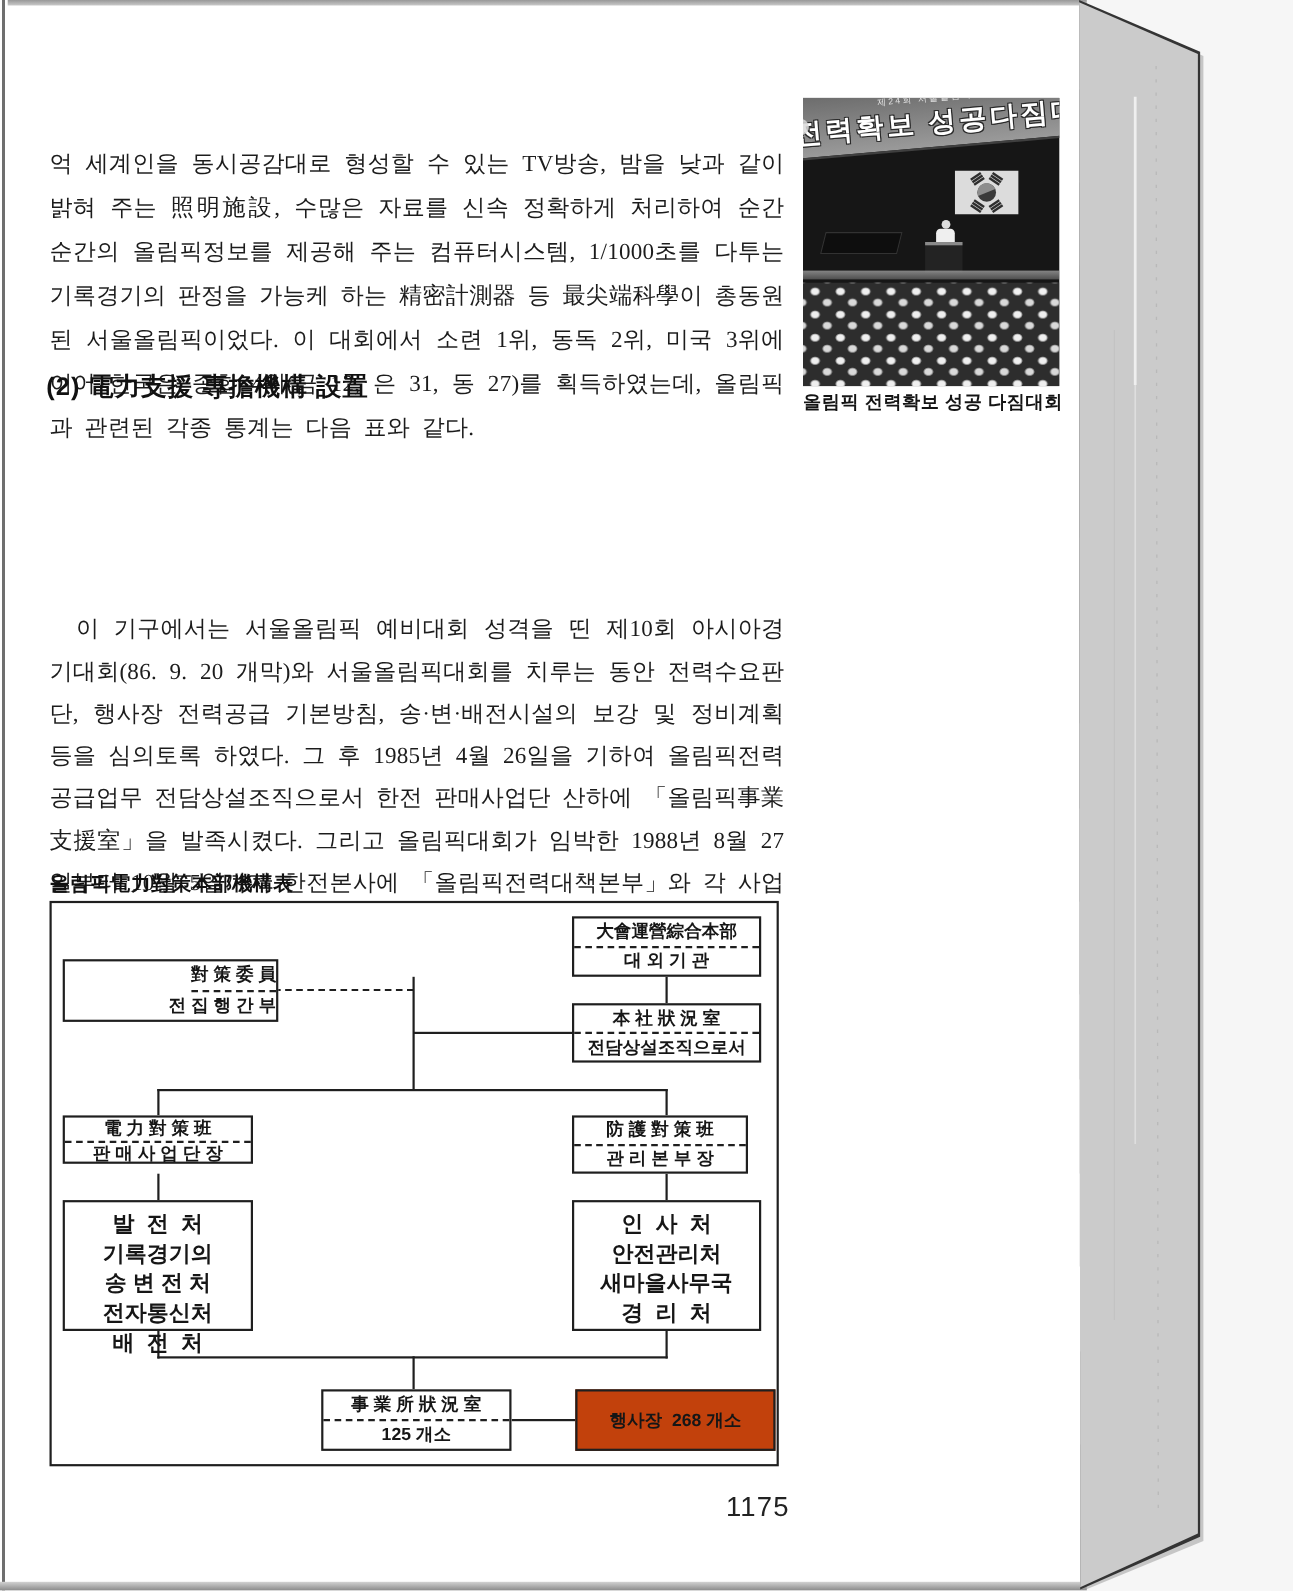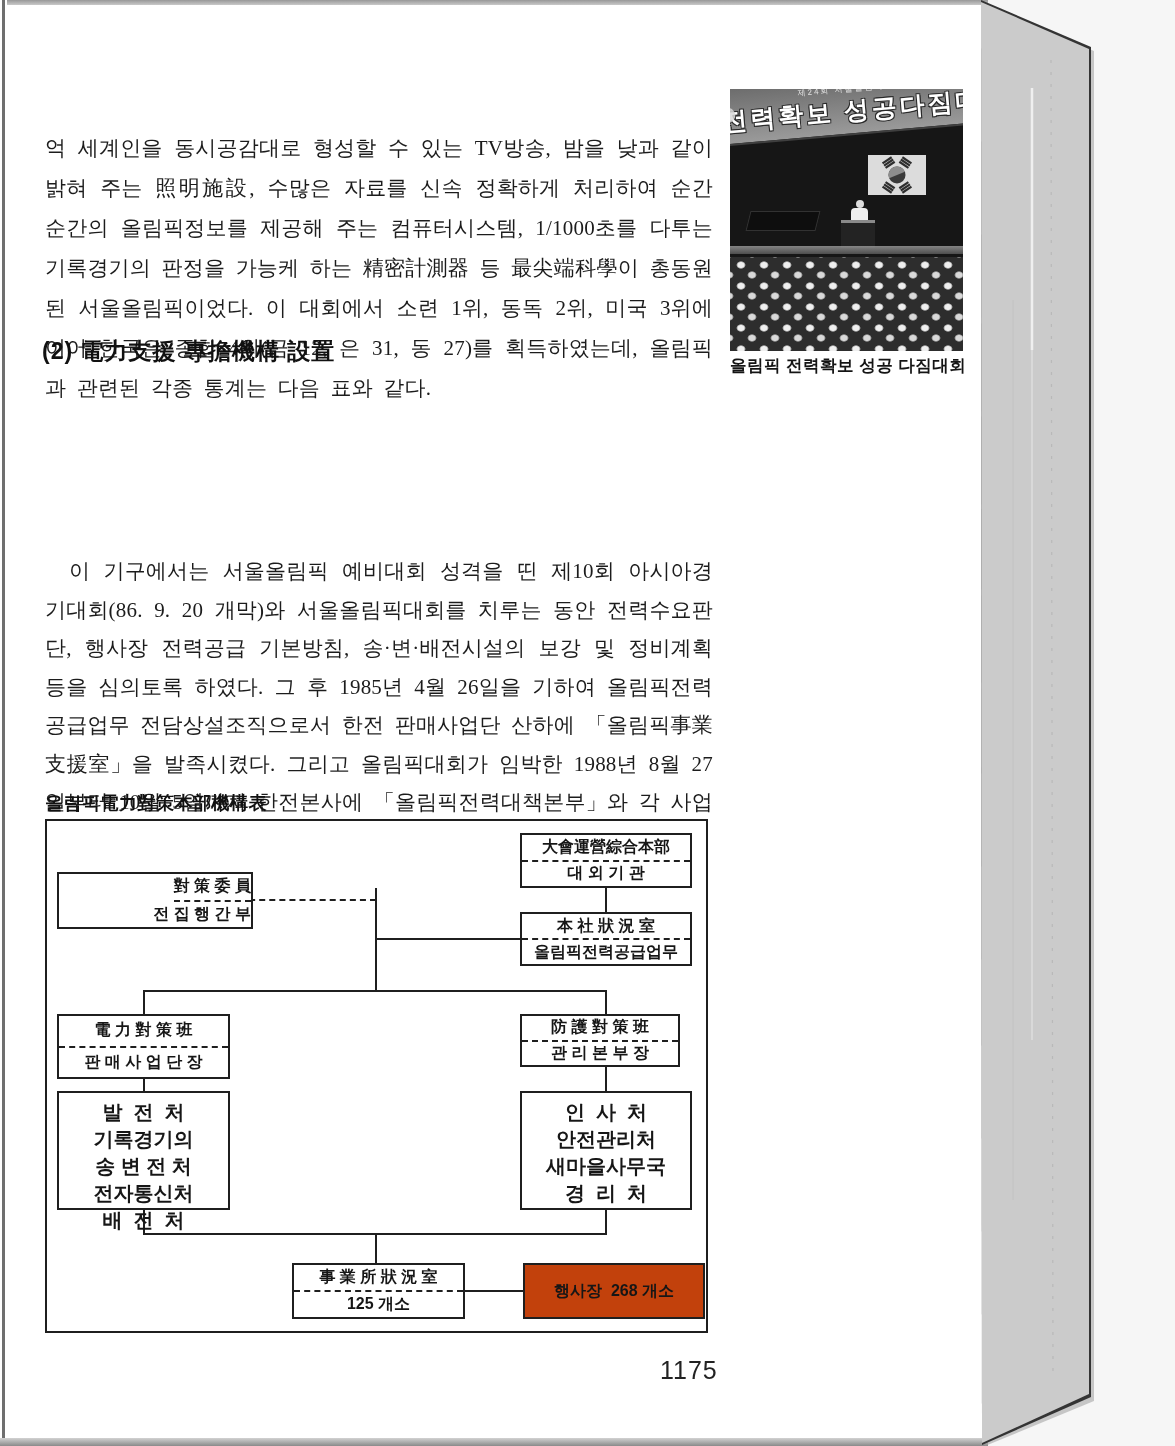--- a/index.html
+++ b/index.html
@@ -156,23 +156,23 @@
       <div class="obox" style="left:473px;top:12px;width:172px;height:55px;">
         <div class="obox-row divided">大會運營綜合本部</div>
         <div class="obox-row">대 외 기 관</div>
       </div>
       <div class="obox" style="left:10px;top:51px;width:196px;height:57px;align-items:flex-end;">
         <div class="obox-row divided">對 策 委 員</div>
         <div class="obox-row">전 집 행 간 부</div>
       </div>
       <div class="obox" style="left:473px;top:91px;width:172px;height:54px;">
         <div class="obox-row divided">本 社 狀 況 室</div>
-        <div class="obox-row">올림픽전력공급업무</div>
-      </div>
-      <div class="obox" style="left:10px;top:193px;width:173px;height:65px;">
+        <div class="obox-row">전담상설조직으로서</div>
+      </div>
+      <div class="obox" style="left:10px;top:193px;width:173px;height:44px;">
         <div class="obox-row divided">電 力 對 策 班</div>
         <div class="obox-row">판 매 사 업 단 장</div>
       </div>
       <div class="obox" style="left:473px;top:193px;width:160px;height:53px;">
         <div class="obox-row divided">防 護 對 策 班</div>
         <div class="obox-row">관 리 본 부 장</div>
       </div>
       <div class="dlist" style="left:10px;top:270px;width:173px;height:119px;">
         <div class="dlist-row">발  전  처</div>
         <div class="dlist-row">기록경기의</div>

